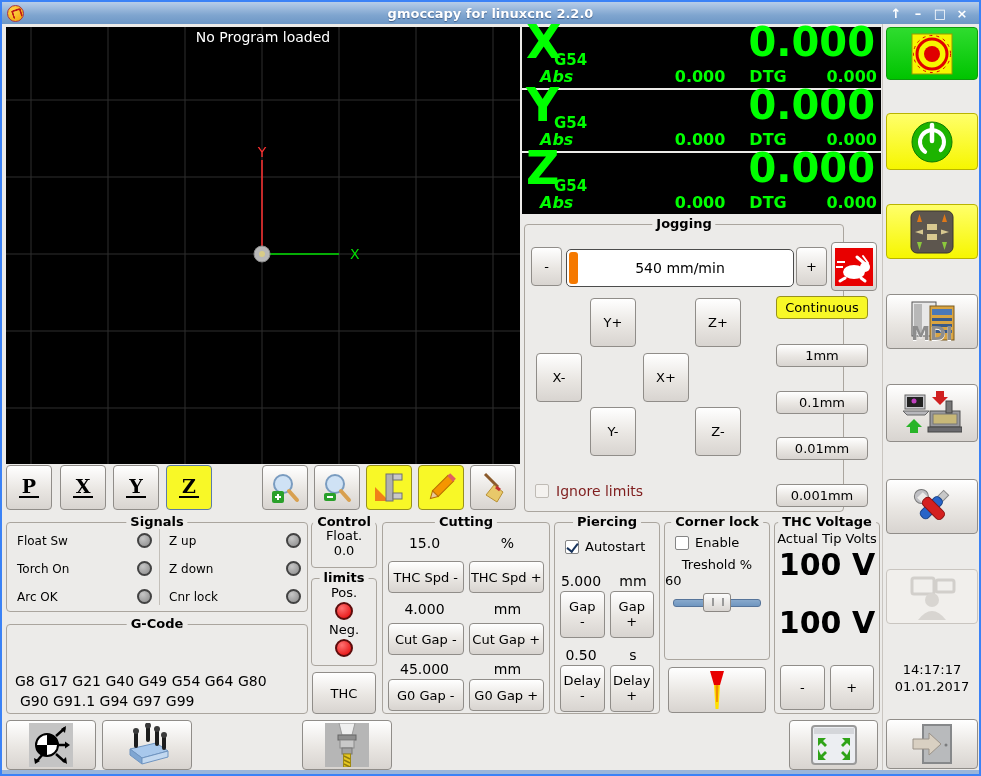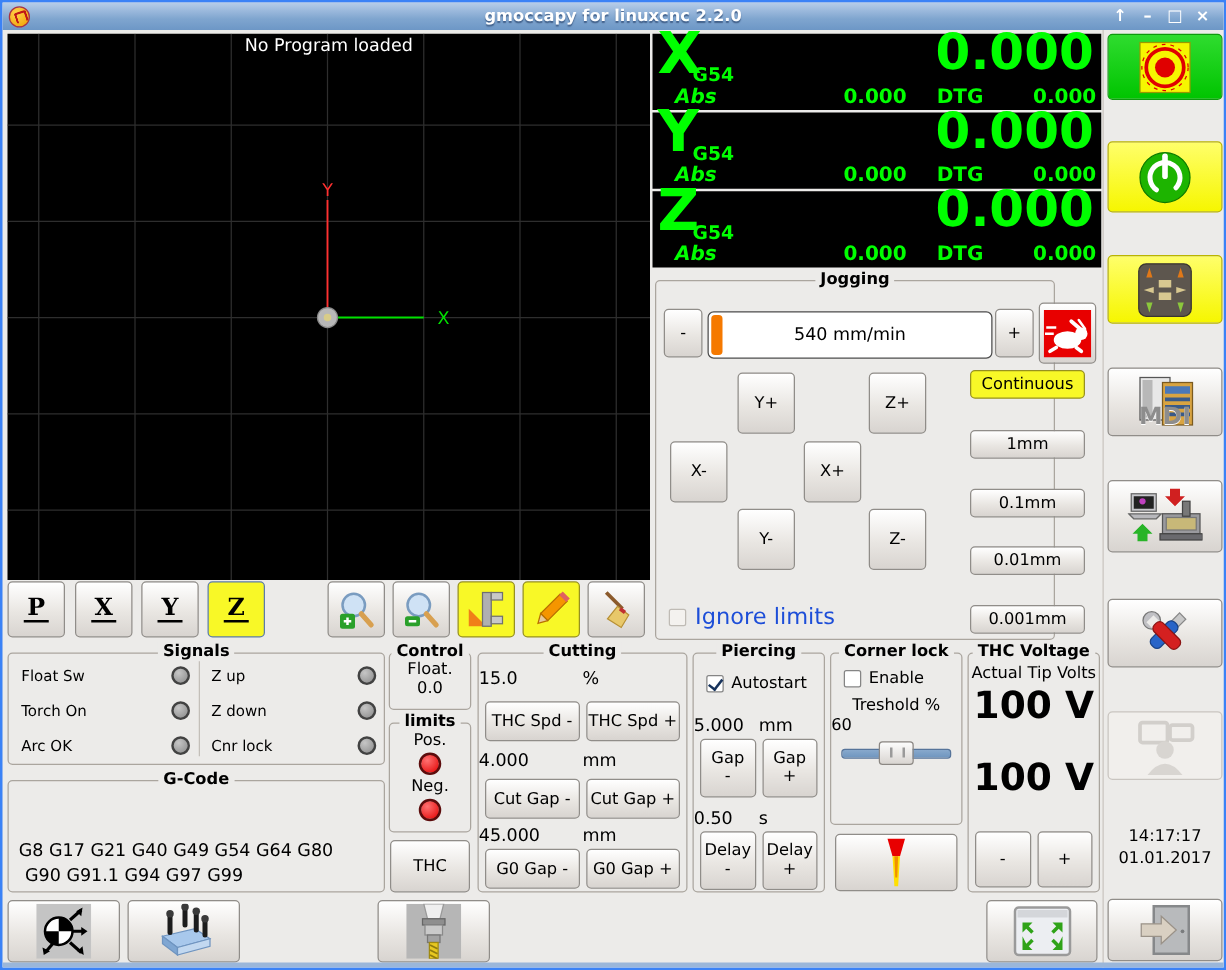--- a/index.html
+++ b/index.html
@@ -58,21 +58,21 @@
     border-radius:5px;background:#fff;display:flex;align-items:center;justify-content:center;font-size:14px;}
   .speedbar .fill{position:absolute;left:2px;top:2px;bottom:2px;width:9px;background:#f57900;border-radius:3px;}
   
   .slider-trough{position:absolute;left:8px;right:8px;top:76px;height:6px;border-radius:3px;
     background:linear-gradient(#88a9cc,#6f96c0);border:1px solid #56749a;}
   .slider-handle{position:absolute;left:38px;top:70px;width:26px;height:17px;border-radius:3px;
     background:linear-gradient(#fcfcfc,#d9d5d1);border:1px solid #8b8783;}
   .slider-handle::after{content:"";position:absolute;left:8px;top:4px;width:8px;height:8px;
     border-left:2px solid #9a9a9a;border-right:2px solid #9a9a9a;}
   .vals{display:flex;font-size:14px;}
-  .vals span{flex:1;text-align:left;}
+  .vals span{flex:1;text-align:center;}
   .btnrow{display:flex;gap:5px;padding:0 5px;}
   .btnrow .btn{flex:1;}
   .clock{position:absolute;left:884px;top:660px;width:92px;text-align:center;font-size:13px;line-height:1.3;}
   svg{display:block;}
 </style>
 </head>
 <body>
 
 <div id="window">
 
@@ -259,21 +259,21 @@
       </div>
     <div class="abs btn" style="left:251px;top:212px;width:92px;height:23px">
       <span>0.01mm</span>
       </div>
     <div class="abs btn" style="left:251px;top:259px;width:92px;height:23px">
       <span>0.001mm</span>
       </div>
 
     <div class="abs" style="left:10px;top:258px;display:flex;align-items:center;gap:7px">
       <span class="chk disabled"></span>
-      <span style="font-size:18px;color:#1d4ed8">Ignore limits</span>
+      <span style="font-size:14px;color:#7f1d1d">Ignore limits</span>
     </div>
   </div>
 
   <div class="abs" style="left:880px;top:22px;width:1px;height:754px;background:#c9c5c0"></div>
 
   <div class="abs btn green" style="left:884px;top:25px;width:92px;height:53px">
     <svg width="44" height="44" viewBox="0 0 44 44">
       <rect x="2" y="2" width="40" height="40" fill="#f6f600" stroke="#999900"></rect>
       <circle cx="22" cy="22" r="15" fill="none" stroke="#e00000" stroke-width="3"></circle>
       <circle cx="22" cy="22" r="8" fill="#e00000"></circle>

